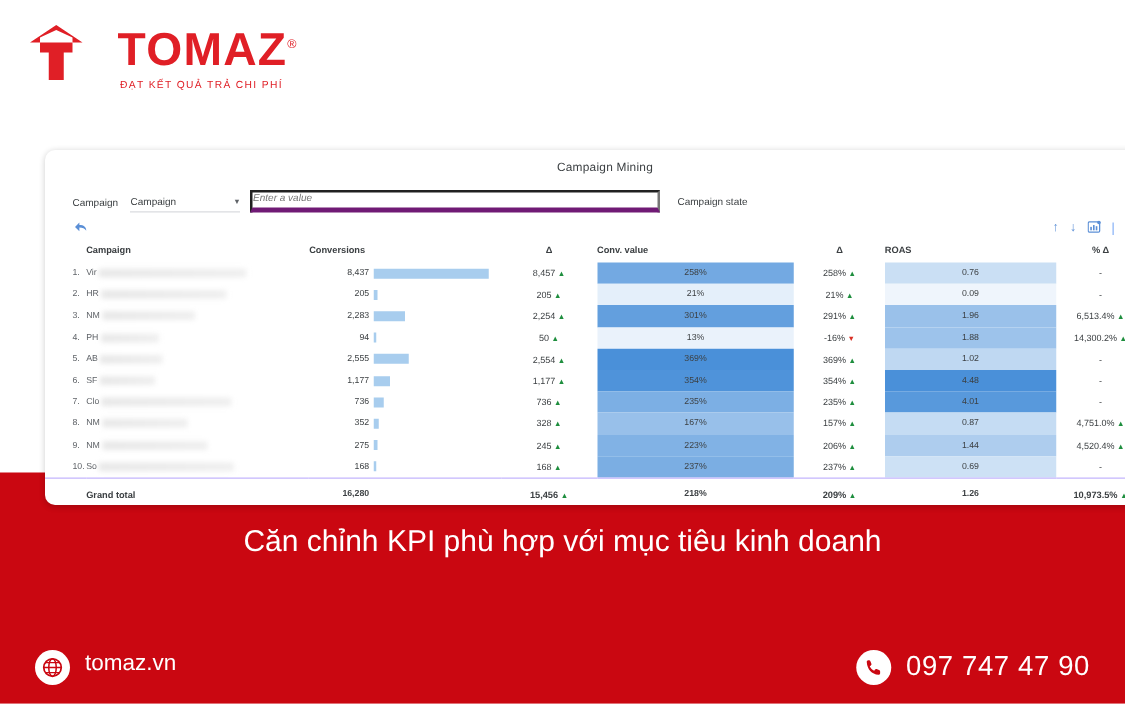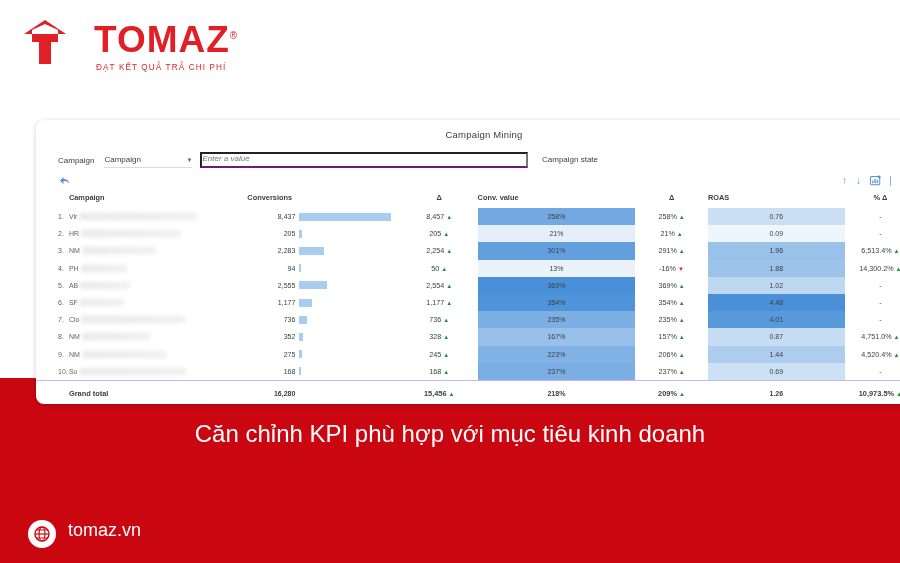--- a/index.html
+++ b/index.html
@@ -69,21 +69,21 @@
     padding: 12px 22px 0 22px;
   }
   .f-label { font-size: 8px; color: #3c4043; margin-right: 10px; padding-bottom: 3px; }
   .f-select {
     font-size: 8px; color: #3c4043; border-bottom: 1px solid #dadce0;
     width: 88px; padding-bottom: 3px;
     display: flex; justify-content: space-between; align-items: center;
   }
   .caret { font-size: 6px; color: #5f6368; }
   .f-input {
-    font-size: 8px; color: #bdc1c6; border-bottom: 2px solid #701a75;
+    font-size: 8px; color: #bdc1c6; border-bottom: 4px solid #701a75;
     flex: 1; padding-bottom: 3px; margin-left: 8px; margin-right: 14px;
     font-style: italic;
   }
   .f-state {
     font-size: 8px; color: #3c4043; border-bottom: 1px solid transparent;
     width: 368px; padding-bottom: 3px;
     display: flex; justify-content: space-between; align-items: center;
   }
   .tool-row {
     display: flex; align-items: center; justify-content: space-between;
@@ -155,20 +155,28 @@
     <span class="circle-icon">
       <svg width="18" height="18" viewBox="0 0 18 18">
         <circle cx="9" cy="9" r="7" fill="none" stroke="#ca0711" stroke-width="1.4"></circle>
         <ellipse cx="9" cy="9" rx="3" ry="7" fill="none" stroke="#ca0711" stroke-width="1.2"></ellipse>
         <line x1="2" y1="9" x2="16" y2="9" stroke="#ca0711" stroke-width="1.2"></line>
         <line x1="3.2" y1="5" x2="14.8" y2="5" stroke="#ca0711" stroke-width="1"></line>
         <line x1="3.2" y1="13" x2="14.8" y2="13" stroke="#ca0711" stroke-width="1"></line>
       </svg>
     </span>
     <span class="foot-url">tomaz.vn</span>
+  </div>
+  <div class="foot-group">
+    <span class="circle-icon">
+      <svg width="18" height="18" viewBox="0 0 18 18">
+        <path d="M5.2 3.2c.6 0 1 .3 1.2.9l.7 1.9c.2.5 0 1-.4 1.3l-.9.6c.8 1.6 2 2.8 3.6 3.6l.6-.9c.3-.4.8-.6 1.3-.4l1.9.7c.6.2.9.6.9 1.2v1.5c0 .7-.6 1.3-1.3 1.2C7.4 14.2 3.8 10.6 3.4 4.5c0-.7.5-1.3 1.2-1.3Z" fill="#ca0711"></path>
+      </svg>
+    </span>
+    <span class="foot-phone">097 747 47 90</span>
   </div>
 </div>
 
 <div class="card">
   <div class="card-title">Campaign Mining</div>
 
   <div class="filter-row">
     <span class="f-label">Campaign</span>
     <span class="f-select">
       <span>Campaign</span>

